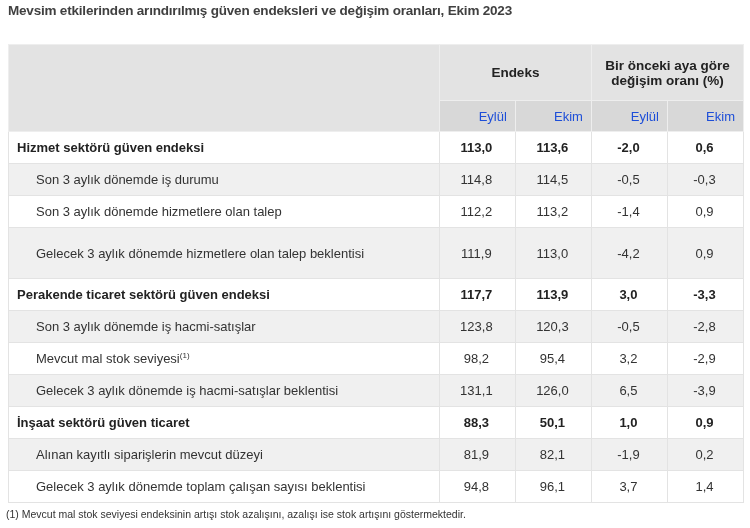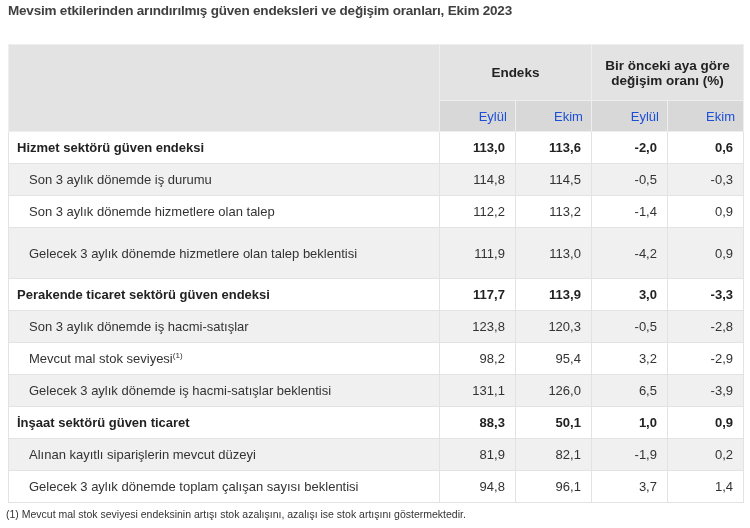--- a/index.html
+++ b/index.html
@@ -21,24 +21,24 @@
       border-collapse: collapse;
       font-family: "Liberation Sans", sans-serif;
       font-size: 13px;
       color: #333;
     }
     th, td { border: 1px solid #e3e3e3; padding: 0 8px; }
     thead tr.h1 th { background: #e3e3e3; height: 55px; font-weight: bold; font-size: 13.5px; text-align: center; color:#222; border-color:#eeeeee; }
     thead tr.h2 th { background: #d8d8d8; height: 30px; font-weight: normal; text-align: right; color:#1d4ed8; border-color:#eeeeee; }
     thead tr.h2 th.blank, thead tr.h1 th.blank { background: #e3e3e3; }
     td { height: 31px; }
-    td.num { text-align: right; padding-right: 10px; }
+    td.num { text-align: center; padding-right: 10px; }
     tr.group td { background: #ffffff; font-weight: bold; color: #222; margin-top: 16px; }
     tr.group td.label { padding-left: 8px; }
-    tr.sub td.label { padding-left: 20px; }
+    tr.sub td.label { padding-left: 27px; }
     tr.alt td { background: #f0f0f0; }
     tr.plain td { background: #ffffff; }
     tr.tall td { height: 50px; }
     tr.tall td.label { text-align: justify; line-height: 21px; }
     .col-label { width: 374px; }
     .col-n { width: 66px; }
     sup { font-size: 8px; }
     .footnote {
       position: absolute; left: 6px; top: 508px;
       font-size: 10.5px; color: #333;

